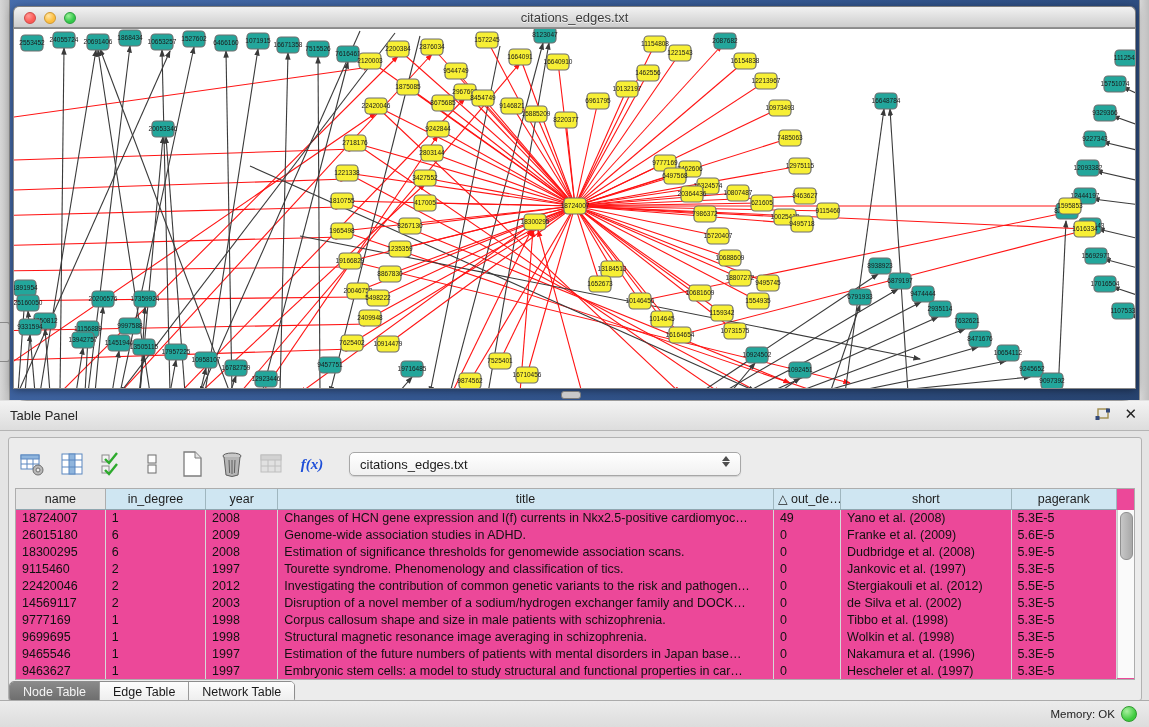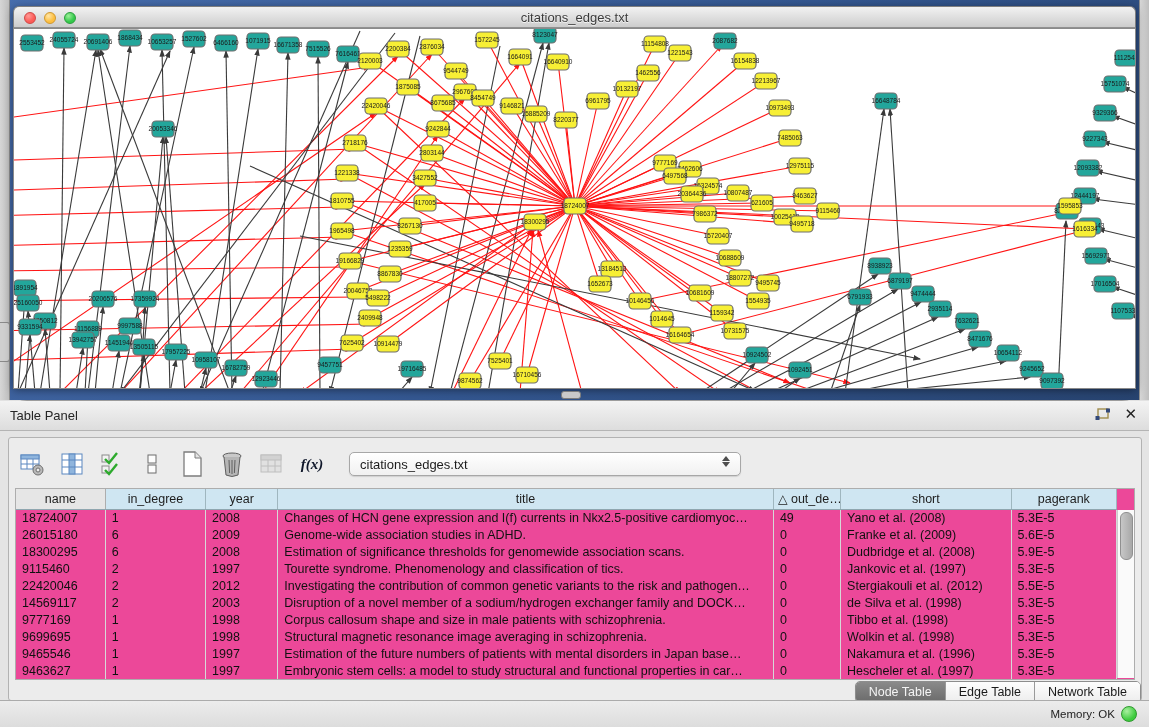--- a/index.html
+++ b/index.html
@@ -40,21 +40,21 @@
   #sel-down{border-top:5px solid #4e4e4e;}
 
   #grid-wrap{position:absolute;left:6px;top:50px;width:1118px;height:190px;background:#ec4899;border:1px solid #adadad;overflow:hidden;}
   table#grid{border-collapse:collapse;table-layout:fixed;width:1101px;font-size:12.5px;color:#111;}
   #grid th{height:20px;font-weight:normal;font-size:12.5px;color:#1d1d1d;border-right:1px solid #9fb6bf;border-bottom:1px solid #8fa6af;background:#cfe6f2;overflow:hidden;white-space:nowrap;text-align:center;padding:0 4px;box-sizing:border-box;}
   #grid th.col-name{background:#e6e6e6;border-right:1px solid #adadad;}
   #grid td{height:17px;border-right:1px solid #d7d7d7;padding:0 0 0 6px;overflow:hidden;white-space:nowrap;box-sizing:border-box;}
   #vscroll{position:absolute;right:0;top:21px;width:16px;height:168px;background:#fafafa;border-left:1px solid #cccccc;}
   #vthumb{position:absolute;left:2px;top:2px;width:11px;height:46px;border-radius:6px;background:linear-gradient(90deg,#c7c7c7,#a8a8a8);border:1px solid #909090;}
 
-  #bottom-tabs{position:absolute;left:0;right:0;top:243px;display:flex;justify-content:flex-end;}
+  #bottom-tabs{position:absolute;left:0;right:0;top:243px;display:flex;justify-content:flex-start;}
   .seg{display:inline-flex;border:1px solid #8d8d8d;border-radius:5px;overflow:hidden;background:#f7f7f7;box-shadow:0 1px 1px rgba(0,0,0,.15);}
   .seg button{font-family:inherit;font-size:12.5px;border:none;background:linear-gradient(#fdfdfd,#ededed);padding:3px 13px;color:#1a1a1a;border-right:1px solid #9a9a9a;cursor:default;}
   .seg button:last-child{border-right:none;}
   .seg button.active{background:linear-gradient(#8a8a8a,#6b6b6b);color:#f4f4f4;}
 
   
   #status-bar{position:absolute;left:0;top:700px;width:1149px;height:27px;background:linear-gradient(#ececec,#dcdcdc);border-top:1px solid #ababab;}
   #memory{position:absolute;right:34px;top:7px;font-size:11.5px;color:#222;}
   #mem-dot{position:absolute;right:12px;top:5px;width:14px;height:14px;border-radius:50%;background:radial-gradient(circle at 35% 30%,#a9f0a0,#3ecb3e 65%);border:1px solid #2f9a2f;}
 </style>
@@ -838,21 +838,21 @@
         </span>
         <span class="tool-btn">
           <svg width="26" height="26" opacity="0.55">
             <rect x="2" y="4" width="20" height="17" fill="#d9d9d9" stroke="#9a9a9a"></rect>
             <rect x="2" y="4" width="20" height="5" fill="#bdbdbd" stroke="#9a9a9a"></rect>
             <line x1="9" y1="9" x2="9" y2="21" stroke="#9a9a9a"></line>
             <line x1="16" y1="9" x2="16" y2="21" stroke="#9a9a9a"></line>
             <line x1="2" y1="15" x2="22" y2="15" stroke="#9a9a9a"></line>
           </svg>
         </span>
-        <span class="tool-btn" style="font-family:'Liberation Serif','DejaVu Serif',serif;font-style:italic;font-weight:bold;font-size:15px;color:#0f172a;">f(x)</span>
+        <span class="tool-btn" style="font-family:'Liberation Serif','DejaVu Serif',serif;font-style:italic;font-weight:bold;font-size:15px;color:#1d4ed8;">f(x)</span>
 
         <div id="table-selector">
           <span id="selector-value">citations_edges.txt</span>
           <span id="selector-arrows">
               <span id="sel-up"></span>
               <span id="sel-down"></span>
             </span>
         </div>
       </div>
 
@@ -923,21 +923,21 @@
                 <td>0</td>
                 <td>Stergiakouli et al. (2012)</td>
                 <td>5.5E-5</td>
               </tr>
               <tr>
                 <td>14569117</td>
                 <td>2</td>
                 <td>2003</td>
                 <td>Disruption of a novel member of a sodium/hydrogen exchanger family and DOCK…</td>
                 <td>0</td>
-                <td>de Silva et al. (1998)</td>
+                <td>de Silva et al. (2002)</td>
                 <td>5.3E-5</td>
               </tr>
               <tr>
                 <td>9777169</td>
                 <td>1</td>
                 <td>1998</td>
                 <td>Corpus callosum shape and size in male patients with schizophrenia.</td>
                 <td>0</td>
                 <td>Tibbo et al. (1998)</td>
                 <td>5.3E-5</td>

